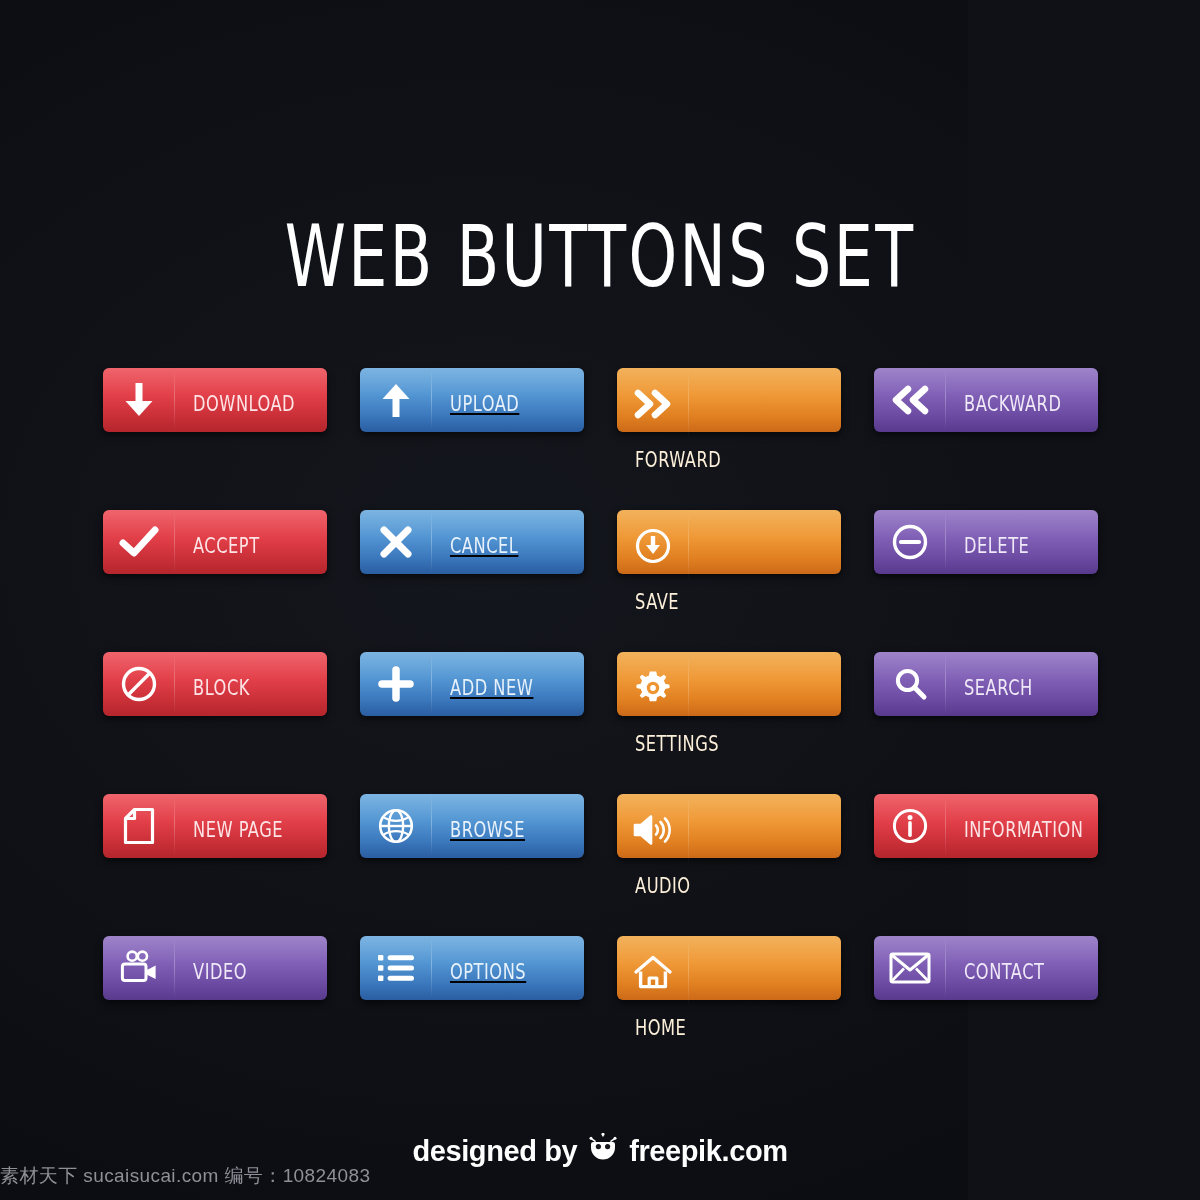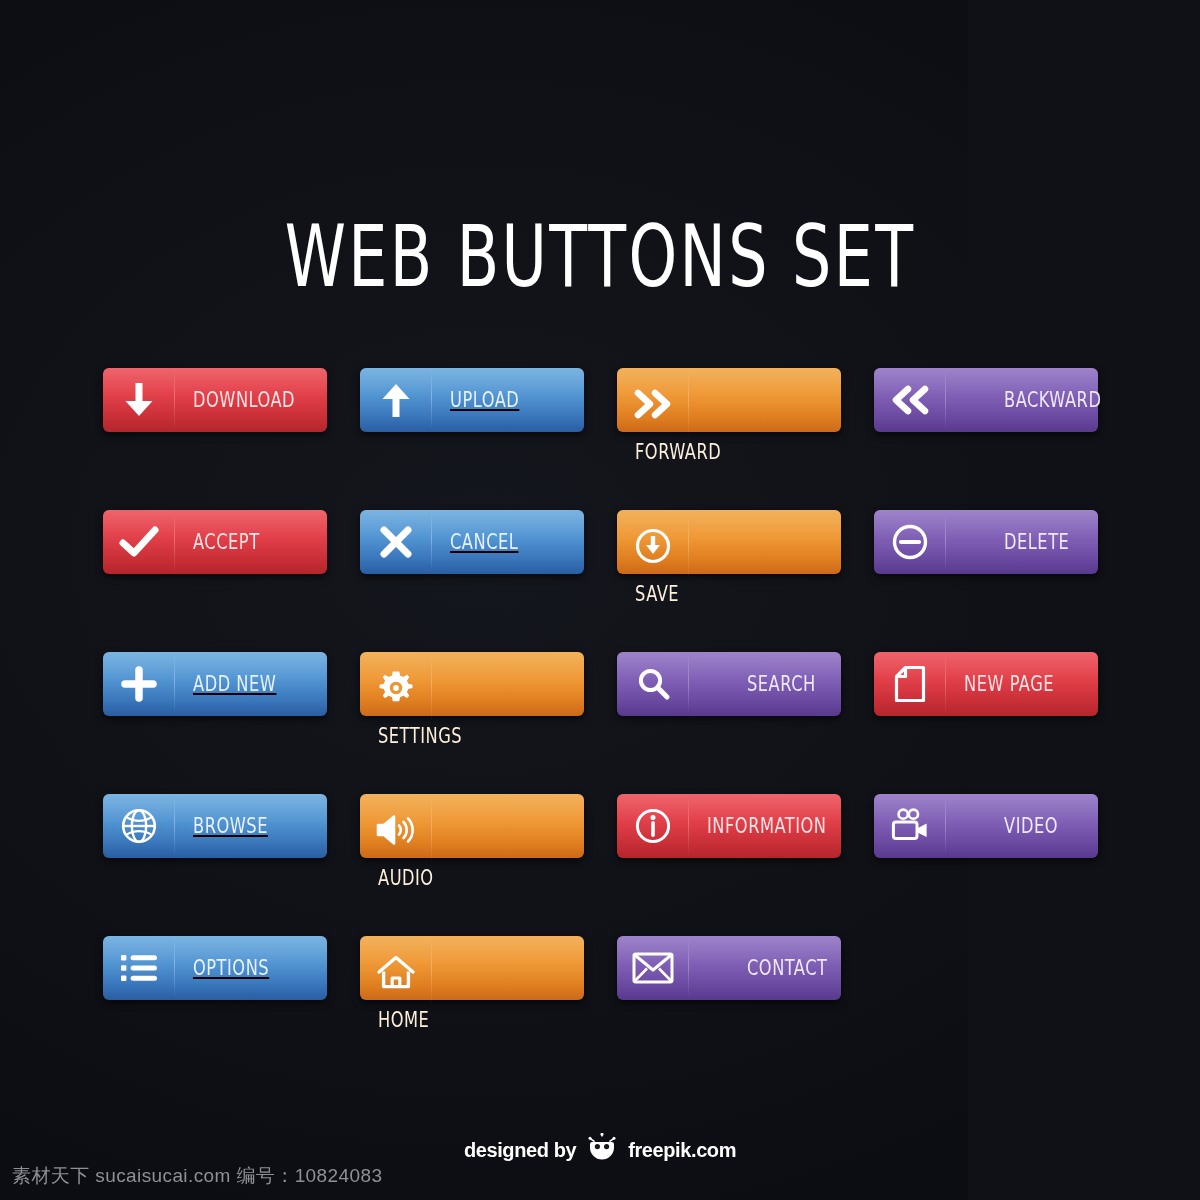--- a/index.html
+++ b/index.html
@@ -71,20 +71,21 @@
     position: absolute;
     right: 0; top: 2px; bottom: 2px;
     width: 1px;
   }
   .btn .label-cell {
     flex: 1 1 auto;
     display: flex; align-items: center;
     padding-left: 18px;
     position: relative;
     z-index: 2;
+    margin-top: 8px;
   }
   .btn .label {
     font-family: "DejaVu Sans Condensed", "Liberation Sans Narrow", "Liberation Sans", sans-serif;
     font-size: 21px;
     font-weight: 400;
     letter-spacing: 0.6px;
     color: #fff;
     white-space: nowrap;
     transform: scaleX(0.86);
     transform-origin: 0 50%;
@@ -96,43 +97,43 @@
   .btn.red    .icon-cell::after { background: linear-gradient(to bottom, rgba(255,255,255,0.0), rgba(255,255,255,0.26) 45%, rgba(255,255,255,0.0)); }
 
   .btn.blue   { background: linear-gradient(to bottom, #63a6dc 0%, #4e93d2 40%, #3a7ac2 74%, #2d63ab 100%); text-decoration: underline; }
   .btn.blue   .label { color: #e8f2fb; }
   .btn.blue   .icon-cell::after { background: linear-gradient(to bottom, rgba(255,255,255,0.0), rgba(255,255,255,0.30) 45%, rgba(255,255,255,0.0)); }
 
   .btn.orange { background: linear-gradient(to bottom, #f0a33c 0%, #ef9631 40%, #e8831f 75%, #d9701a 100%); flex-direction: column; }
   .btn.orange .label { color: #fdf0da; }
   .btn.orange .icon-cell::after { background: linear-gradient(to bottom, rgba(255,255,255,0.0), rgba(255,255,255,0.24) 45%, rgba(255,255,255,0.0)); }
 
-  .btn.purple { background: linear-gradient(to bottom, #8c6cc0 0%, #7d5cb4 40%, #6e4ba7 74%, #5d3d95 100%); gap: 40px; }
+  .btn.purple { background: linear-gradient(to bottom, #8c6cc0 0%, #7d5cb4 40%, #6e4ba7 74%, #5d3d95 100%); }
   .btn.purple .label { color: #f0e9f8; }
   .btn.purple .icon-cell::after { background: linear-gradient(to bottom, rgba(255,255,255,0.0), rgba(255,255,255,0.28) 45%, rgba(255,255,255,0.0)); }
 
   .ico { display: block; }
   .ico svg { display: block; }
 
   
   #footer {
     position: absolute;
     left: 0; top: 1133px; width: 1200px;
     display: flex; align-items: center; justify-content: center;
     gap: 9px;
     color: #ffffff;
-    font-size: 20px;
+    font-size: 29px;
     font-weight: bold;
     letter-spacing: -0.4px;
   }
   #footer .fp-logo { display: inline-block; }
 
   #watermark {
     position: absolute;
-    left: 12px; top: 1163px;
+    left: 0; top: 1163px;
     color: #8d9097;
     font-size: 19px;
     letter-spacing: 0.4px;
     white-space: nowrap;
   }
 </style>
 </head>
 <body>
 
 <div id="stage">
@@ -241,20 +242,33 @@
         <div class="icon-cell">
           <span class="ico">
             <svg width="38" height="38" viewBox="0 0 38 38">
               <circle cx="19" cy="19" r="15.5" stroke="#ffffff" stroke-width="3.4" fill="none"></circle>
               <path d="M10 19 h18" stroke="#ffffff" stroke-width="4.2" stroke-linecap="round" fill="none"></path>
             </svg>
           </span>
         </div>
         <div class="label-cell">
           <span class="label">DELETE</span>
+        </div>
+      </div>
+      <div class="btn red">
+        <div class="icon-cell">
+          <span class="ico">
+            <svg width="38" height="38" viewBox="0 0 38 38">
+              <circle cx="19" cy="19" r="15.5" stroke="#ffffff" stroke-width="3.4" fill="none"></circle>
+              <path d="M8.3 29.7 L29.7 8.3" stroke="#ffffff" stroke-width="3.4" stroke-linecap="round" fill="none"></path>
+            </svg>
+          </span>
+        </div>
+        <div class="label-cell">
+          <span class="label">BLOCK</span>
         </div>
       </div>
       <div class="btn blue">
         <div class="icon-cell">
           <span class="ico">
             <svg width="36" height="36" viewBox="0 0 36 36">
               <g stroke="#ffffff" stroke-width="7.5" stroke-linecap="round">
                 <path d="M18 4 v28"></path>
                 <path d="M4 18 h28"></path>
               </g>

